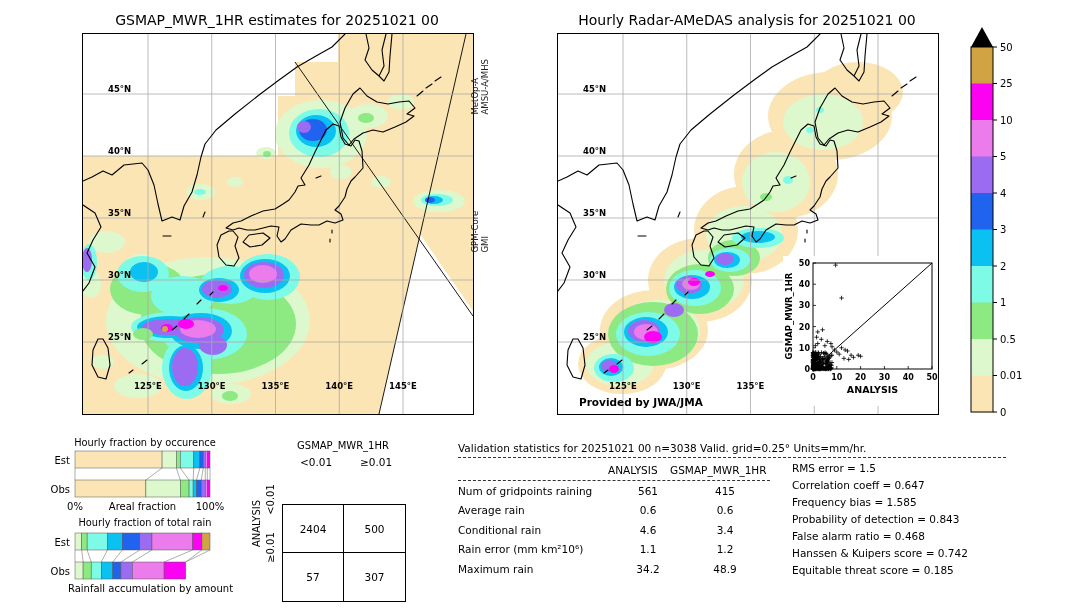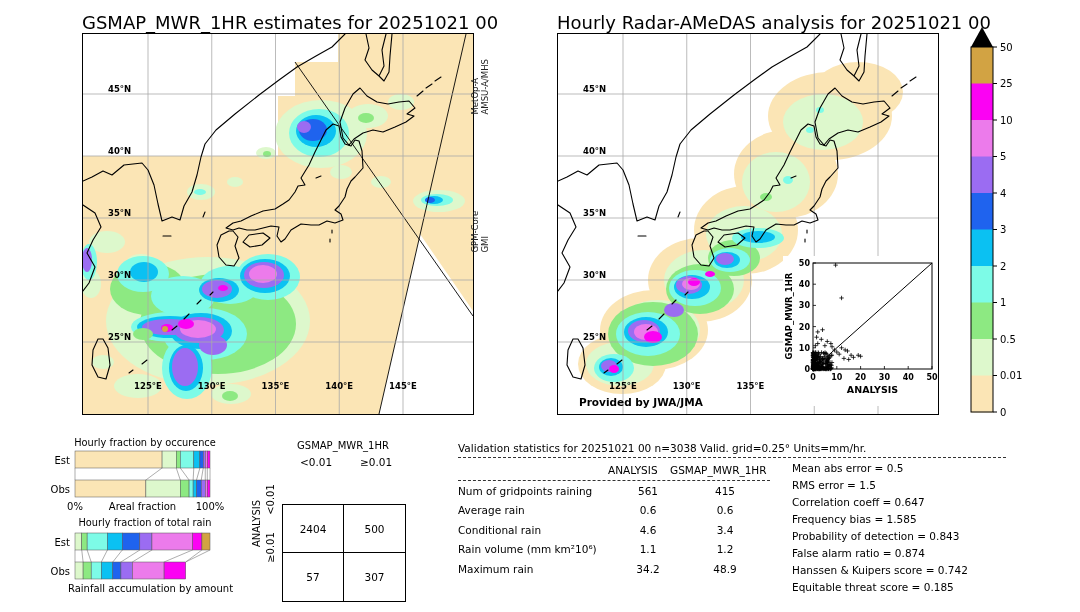--- a/index.html
+++ b/index.html
@@ -1,18 +1,18 @@
 <!DOCTYPE html>
 <html><head>
 <meta charset="utf-8">
 <style>
   html,body{margin:0;padding:0;background:#ffffff;}
   #figure{position:relative;width:1080px;height:612px;background:#ffffff;overflow:hidden;
           font-family:"DejaVu Sans","Liberation Sans",sans-serif;color:#000;}
-  .map-title{position:absolute;font-size:18px;text-align:center;white-space:nowrap;}
+  .map-title{position:absolute;font-size:14px;text-align:center;white-space:nowrap;}
   .map-panel{position:absolute;border:1px solid #000;background:#1d4ed8;font-weight:bold;}
   .map-panel svg{display:block;}
   .rot-label{position:absolute;transform:rotate(-90deg);transform-origin:center;
              font-size:8.5px;line-height:9.5px;white-space:nowrap;text-align:left;color:#222;}
   .credit{position:absolute;font-size:10.5px;}
   .inset{position:absolute;background:#fff;}
   .cont-wrap{position:absolute;font-size:10px;}
   .cont-title{position:absolute;white-space:nowrap;font-size:10px;}
   .cont-col{position:absolute;font-size:10.5px;white-space:nowrap;}
   .cont-box{position:absolute;border:1px solid #000;display:grid;grid-template-columns:1fr 1fr;grid-template-rows:1fr 1fr;}
@@ -698,37 +698,36 @@
               <div class="r-l">Average rain</div>
               <div class="r-a">0.6</div>
               <div class="r-g">0.6</div>
             </div>
             <div class="stat-row">
               <div class="r-l">Conditional rain</div>
               <div class="r-a">4.6</div>
               <div class="r-g">3.4</div>
             </div>
             <div class="stat-row">
-              <div class="r-l">Rain volume (mm km²10⁶)</div>
+              <div class="r-l">Rain error (mm km²10⁶)</div>
               <div class="r-a">1.1</div>
               <div class="r-g">1.2</div>
             </div>
             <div class="stat-row">
               <div class="r-l">Maximum rain</div>
               <div class="r-a">34.2</div>
               <div class="r-g">48.9</div>
             </div>
           </div>
       </div>
       <div class="stats-right" id="scorelist">
-          <div class="score-row">Mean abs error =  0.5</div>
           <div class="score-row">RMS error =  1.5</div>
           <div class="score-row">Correlation coeff =  0.647</div>
           <div class="score-row">Frequency bias =  1.585</div>
           <div class="score-row">Probability of detection =  0.843</div>
-          <div class="score-row">False alarm ratio =  0.874</div>
+          <div class="score-row">False alarm ratio =  0.468</div>
           <div class="score-row">Hanssen &amp; Kuipers score =  0.742</div>
           <div class="score-row">Equitable threat score =  0.185</div>
         </div>
     </div>
   </div>
 
 </div>
 
 </body></html>

